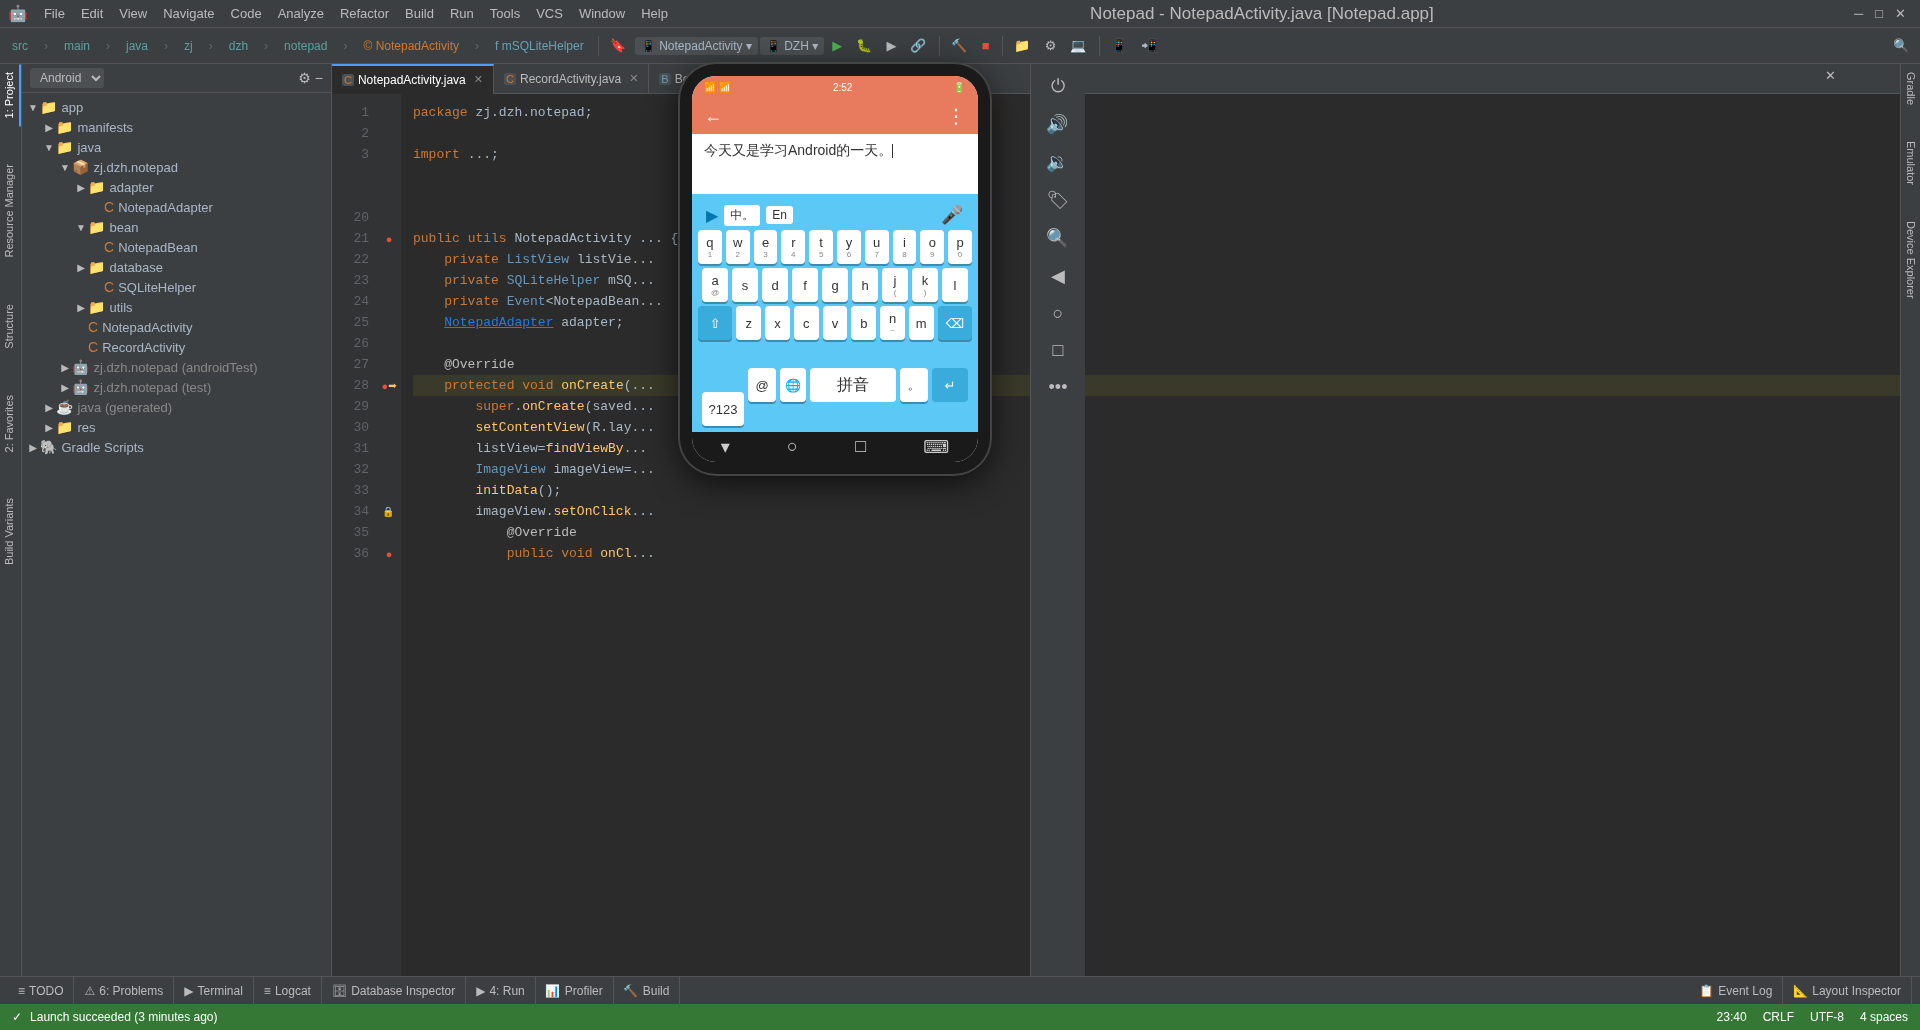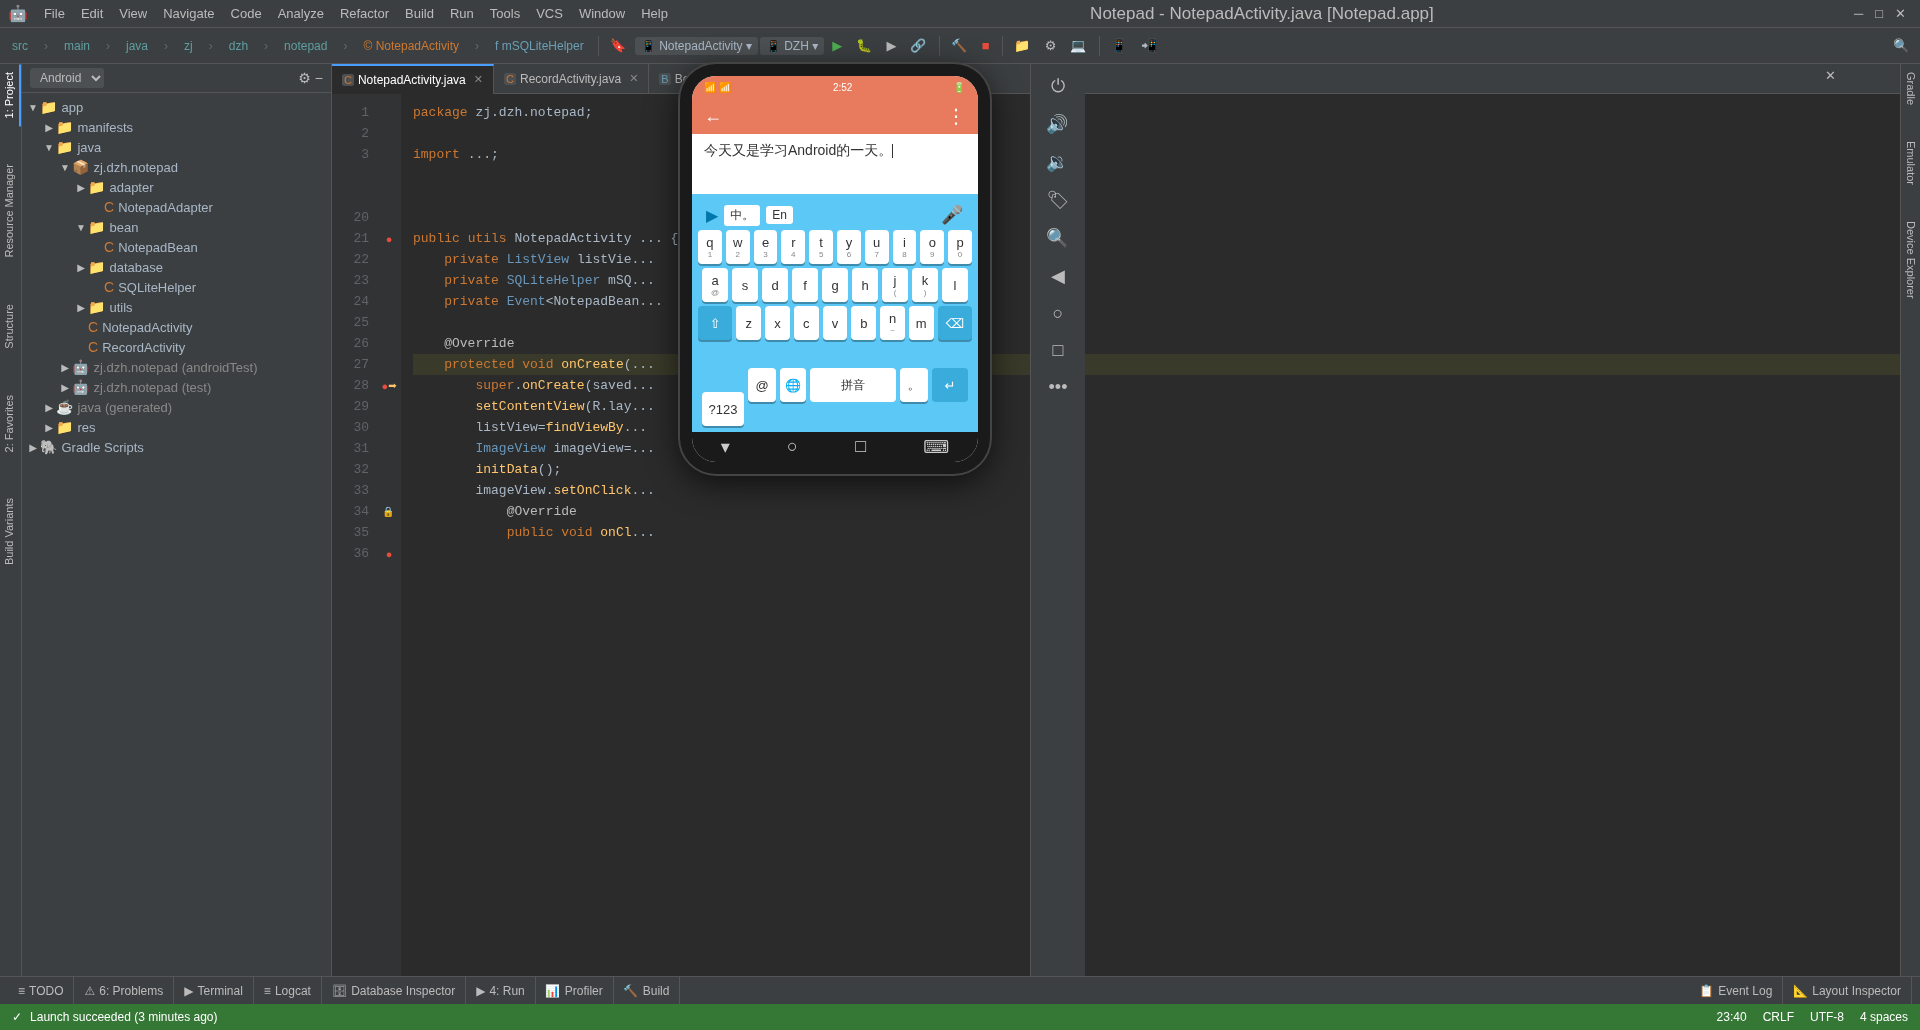--- a/index.html
+++ b/index.html
@@ -76,21 +76,21 @@
     .phone-title { color: #fff; font-size: 14px; font-weight: bold; flex: 1; text-align: center; }
     .phone-content { background: #fff; padding: 8px 12px; min-height: 60px; color: #333; font-size: 14px; }
     .phone-cursor { display: inline-block; width: 1px; height: 14px; background: #333; vertical-align: text-bottom; }
     .phone-keyboard { background: #5bc8f5; padding: 6px; }
     .kb-top-bar { display: flex; align-items: center; background: #5bc8f5; padding: 4px 8px; gap: 6px; }
     .kb-lang { background: #fff; padding: 2px 6px; border-radius: 3px; font-size: 12px; color: #333; }
     .kb-row { display: flex; justify-content: center; gap: 4px; margin-bottom: 4px; }
     .kb-key { background: #fff; border-radius: 4px; width: 26px; height: 34px; display: flex; flex-direction: column; align-items: center; justify-content: center; font-size: 13px; color: #333; cursor: pointer; box-shadow: 0 2px 0 rgba(0,0,0,0.3); }
     .kb-key .sub { font-size: 8px; color: #888; }
     .kb-special { background: #3aacdb; color: #fff; width: 36px; }
-    .kb-space { background: #fff; flex: 1; border-radius: 4px; height: 34px; display: flex; align-items: center; justify-content: center; font-size: 12px; color: #333; }
+    .kb-space { background: #fff; flex: 1; border-radius: 4px; height: 34px; display: flex; align-items: center; justify-content: center; font-size: 16px; color: #333; }
     .kb-bottom { display: flex; gap: 4px; align-items: center; padding: 0 4px; }
     .kb-enter { background: #3aacdb; color: #fff; width: 36px; height: 34px; display: flex; align-items: center; justify-content: center; border-radius: 4px; }
     .phone-nav { background: #1a1a1a; display: flex; justify-content: space-around; padding: 4px 0; }
     .phone-nav-btn { color: #ccc; font-size: 18px; }
 
     
     .emulator-controls { width: 60px; background: #3c3f41; border-left: 1px solid #555; display: flex; flex-direction: column; align-items: center; padding: 8px 0; gap: 8px; }
     .emu-btn { background: transparent; border: none; color: #bbb; cursor: pointer; font-size: 18px; padding: 4px; border-radius: 3px; }
     .right-tab { writing-mode: vertical-rl; padding: 8px 3px; font-size: 11px; color: #bbb; cursor: pointer; }
     .right-tab.active { color: #fff; }
@@ -395,20 +395,21 @@
       <div class="code-content">
         <div class="line"><span class="kw">package</span> <span class="pkg">zj.dzh.notepad</span>;</div>
         <div class="line">&nbsp;</div>
         <div class="line"><span class="kw">import</span> <span style="color:#a9b7c6;">...</span>;</div>
         <div class="line" style="height:42px;">&nbsp;</div>
         <div class="line">&nbsp;</div>
         <div class="line"><span class="kw">public</span> <span class="kw">utils</span> <span style="color:#a9b7c6;">NotepadActivity</span> <span style="color:#a9b7c6;">... {</span></div>
         <div class="line">&nbsp;&nbsp;&nbsp;&nbsp;<span class="kw">private</span> <span class="type">ListView</span> <span style="color:#a9b7c6;">listVie...</span></div>
         <div class="line">&nbsp;&nbsp;&nbsp;&nbsp;<span class="kw">private</span> <span class="type">SQLiteHelper</span> <span style="color:#a9b7c6;">mSQ...</span></div>
         <div class="line">&nbsp;&nbsp;&nbsp;&nbsp;<span class="kw">private</span> <span class="type">Event</span>&lt;<span style="color:#a9b7c6;">NotepadBean</span>...</div>
+        <div class="line">&nbsp;&nbsp;&nbsp;&nbsp;<span class="link">NotepadAdapter</span> <span style="color:#a9b7c6;">adapter</span>;</div>
         <div class="line">&nbsp;</div>
         <div class="line">&nbsp;&nbsp;&nbsp;&nbsp;<span class="anno">@Override</span></div>
         <div class="line" style="background:#3a3a2a;">&nbsp;&nbsp;&nbsp;&nbsp;<span class="kw">protected</span> <span class="kw">void</span> <span class="fn">onCreate</span>(<span style="color:#a9b7c6;">...</span></div>
         <div class="line">&nbsp;&nbsp;&nbsp;&nbsp;&nbsp;&nbsp;&nbsp;&nbsp;<span class="kw">super</span>.<span class="fn">onCreate</span>(<span style="color:#a9b7c6;">saved...</span></div>
         <div class="line">&nbsp;&nbsp;&nbsp;&nbsp;&nbsp;&nbsp;&nbsp;&nbsp;<span class="fn">setContentView</span>(<span style="color:#a9b7c6;">R.lay...</span></div>
         <div class="line">&nbsp;&nbsp;&nbsp;&nbsp;&nbsp;&nbsp;&nbsp;&nbsp;<span style="color:#a9b7c6;">listView</span>=<span class="fn">findViewBy</span>...</div>
         <div class="line">&nbsp;&nbsp;&nbsp;&nbsp;&nbsp;&nbsp;&nbsp;&nbsp;<span class="type">ImageView</span> <span style="color:#a9b7c6;">imageView</span>=...</div>
         <div class="line">&nbsp;&nbsp;&nbsp;&nbsp;&nbsp;&nbsp;&nbsp;&nbsp;<span class="fn">initData</span>();</div>
         <div class="line">&nbsp;&nbsp;&nbsp;&nbsp;&nbsp;&nbsp;&nbsp;&nbsp;<span style="color:#a9b7c6;">imageView</span>.<span class="fn">setOnClick</span>...</div>
         <div class="line">&nbsp;&nbsp;&nbsp;&nbsp;&nbsp;&nbsp;&nbsp;&nbsp;&nbsp;&nbsp;&nbsp;&nbsp;<span class="anno">@Override</span></div>

